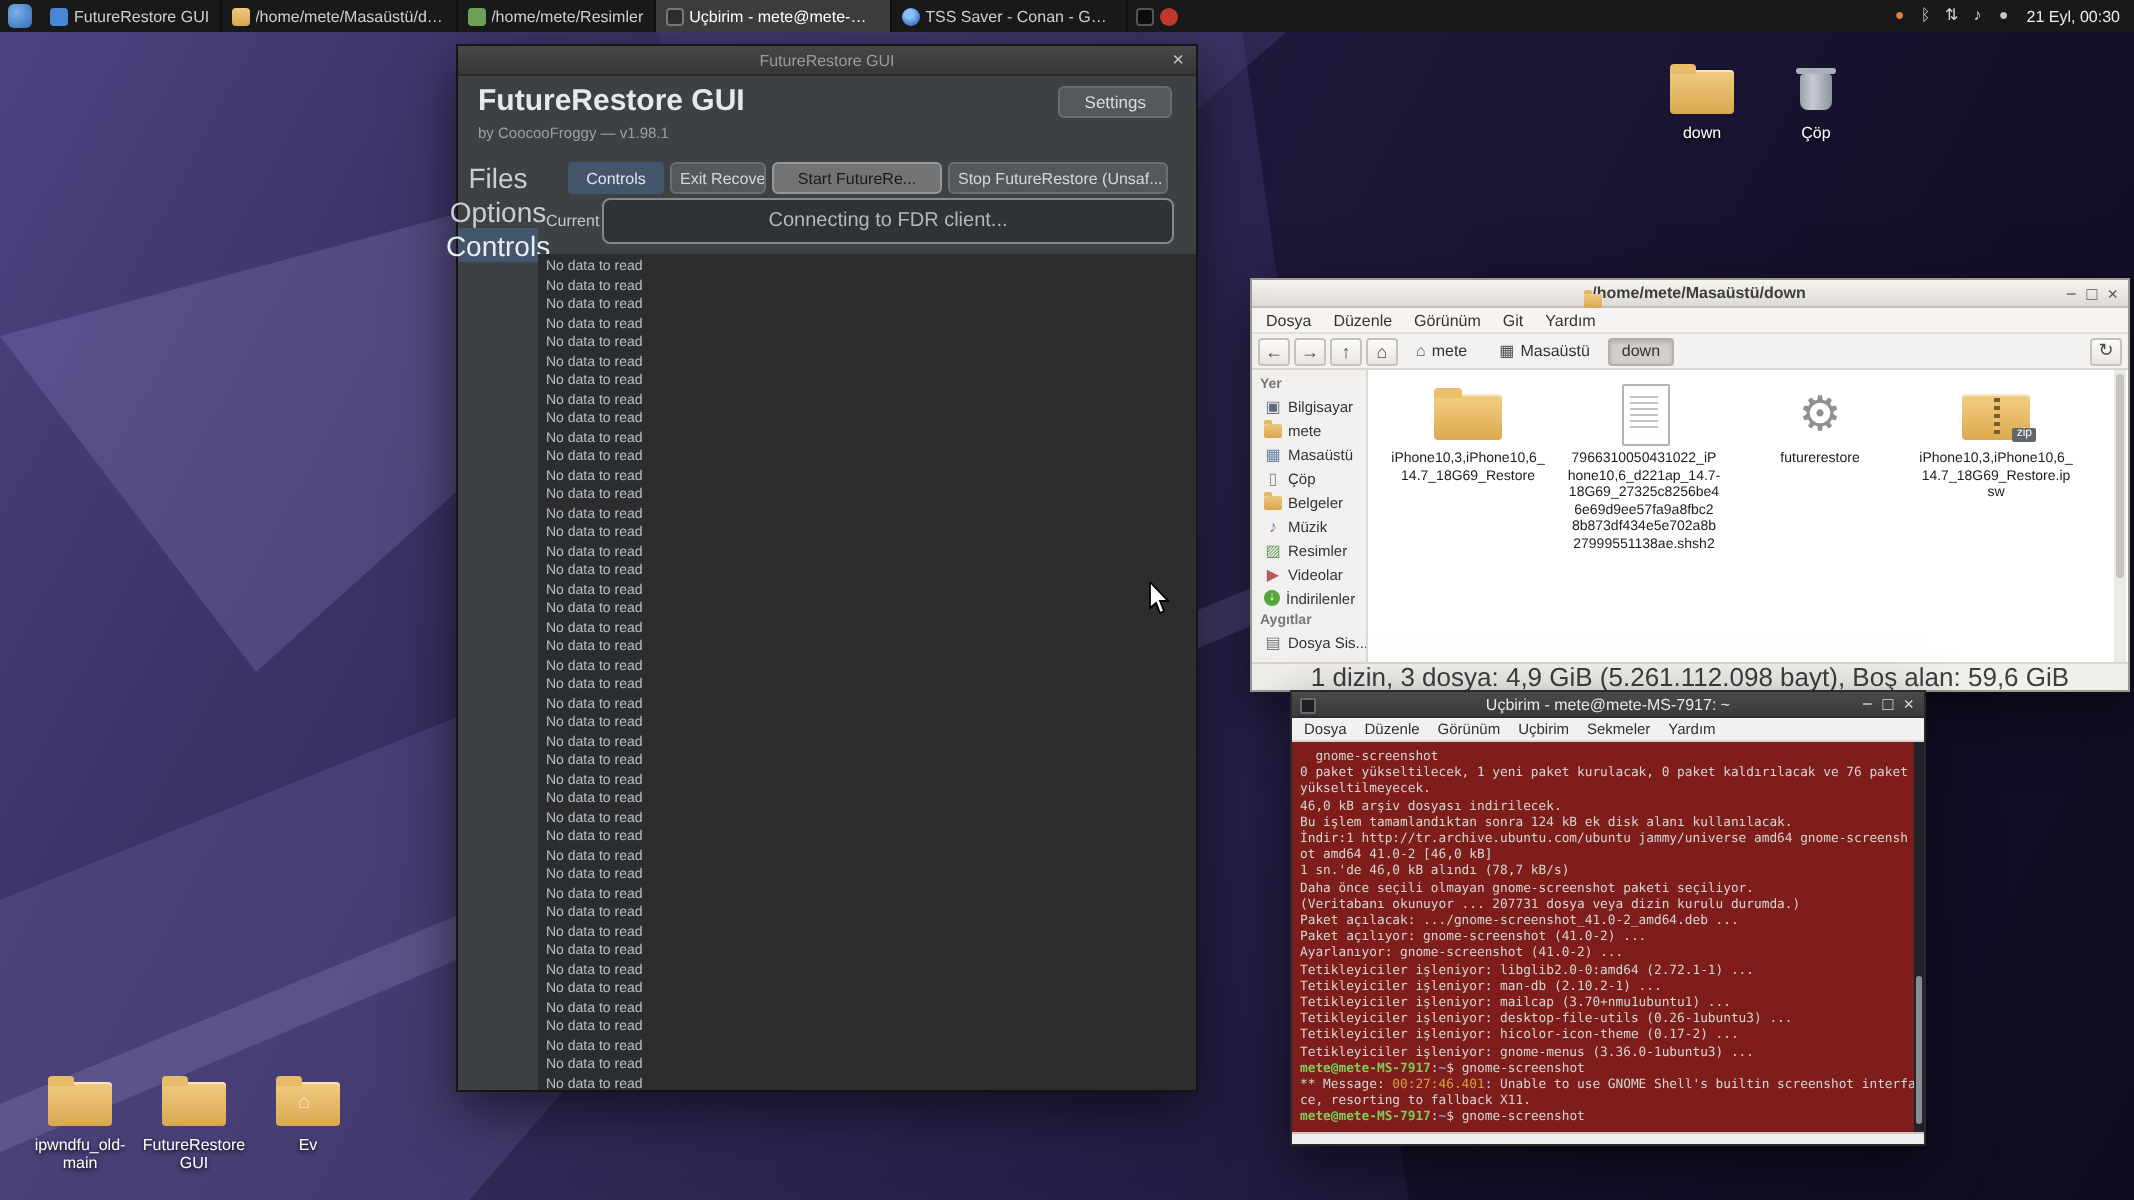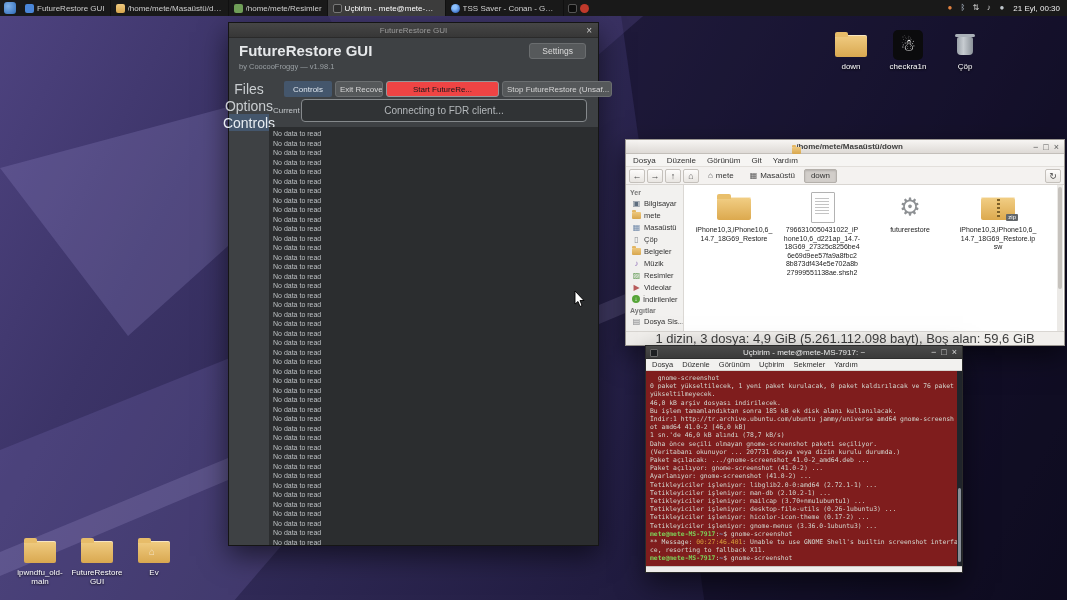--- a/index.html
+++ b/index.html
@@ -51,21 +51,21 @@
 .fr-heading{position:absolute;left:10px;top:4px;font-size:15px;font-weight:bold;color:#e6e8ea}
 .fr-byline{position:absolute;left:10px;top:24px;font-size:7.5px;color:#9aa0a4}
 .fr-settings{position:absolute;right:12px;top:5px;background:#56595b;border:1px solid #6a6d6f;border-radius:3px;color:#dcdcdc;font-size:8.5px;padding:2px 12px;font-family:inherit}
 .fr-tabs{position:absolute;left:0;top:57px;width:40px}
 .fr-tab{height:17px;display:flex;align-items:center;justify-content:center;font-size:14px;color:#c9cdd0}
 .fr-tab.sel{background:#44566c;color:#e8edf2}
 .fr-row1{position:absolute;left:55px;top:58px;display:flex;gap:3px;align-items:center}
 .fr-chip{width:48px;height:16px;background:#44566c;color:#dfe6ee;font-size:8px;display:flex;align-items:center;justify-content:center;border-radius:2px}
 .fr-btn{height:16px;background:#55585a;border:1px solid #6b6e70;border-radius:3px;color:#d6d6d6;font-size:8px;white-space:nowrap;overflow:hidden;font-family:inherit;padding:0 4px}
 .fr-btn.b1{width:48px}
-.fr-btn.b2{width:113px;background:#ef4444;color:#17191b;border-color:#94989b}
+.fr-btn.b2{width:85px;background:#737373;color:#17191b;border-color:#94989b}
 .fr-btn.b3{width:110px}
 .fr-row2{position:absolute;left:44px;top:76px;right:11px;height:23px}
 .fr-task{position:absolute;left:0;top:7px;font-size:8px;color:#c3c7ca}
 .fr-progress{position:absolute;left:28px;right:0;top:0;height:23px;border:1px solid #85898c;border-radius:4px;background:#303335;color:#b4b8bb;font-size:10px;display:flex;align-items:center;justify-content:center}
 .fr-log{position:absolute;left:40px;top:104px;right:0;bottom:0;background:#2b2d2f;overflow:hidden;padding:2px 0 0 4px}
 .logline{font-size:7px;line-height:9.5px;color:#bcc0c3}
 
 
 .fm{left:625px;top:139px;width:440px;height:207px;background:#fff;border:1px solid #9b9792;z-index:20}
 .fm-titlebar{height:14px;background:linear-gradient(#f7f5f3,#dedad6);border-bottom:1px solid #c3bfba;display:flex;align-items:center;position:relative;justify-content:center}
@@ -156,26 +156,20 @@
   </div>
 
   <div class="dg dg-tr">
       <div class="dicon">
         <div class="di di-folder"></div>
         <div class="dlabel">
           <div>down</div>
         </div>
       </div>
       <div class="dicon">
-        <div class="di di-checkra1n"></div>
-        <div class="dlabel">
-          <div>checkra1n</div>
-        </div>
-      </div>
-      <div class="dicon">
         <div class="di di-trash"></div>
         <div class="dlabel">
           <div>Çöp</div>
         </div>
       </div>
     </div>
   <div class="dg d g dg-bl">
       <div class="dicon">
         <div class="di di-folder"></div>
         <div class="dlabel">
@@ -358,21 +352,21 @@
         <span class="menu-item">Görünüm</span>
         <span class="menu-item">Uçbirim</span>
         <span class="menu-item">Sekmeler</span>
         <span class="menu-item">Yardım</span>
       </div>
     <div class="term-body">
         <div class="tline"><span>  gnome-screenshot</span></div>
         <div class="tline"><span>0 paket yükseltilecek, 1 yeni paket kurulacak, 0 paket kaldırılacak ve 76 paket</span></div>
         <div class="tline"><span>yükseltilmeyecek.</span></div>
         <div class="tline"><span>46,0 kB arşiv dosyası indirilecek.</span></div>
-        <div class="tline"><span>Bu işlem tamamlandıktan sonra 185 kB ek disk alanı kullanılacak.</span></div>
+        <div class="tline"><span>Bu işlem tamamlandıktan sonra 124 kB ek disk alanı kullanılacak.</span></div>
         <div class="tline"><span>İndir:1 http://tr.archive.ubuntu.com/ubuntu jammy/universe amd64 gnome-screensh</span></div>
         <div class="tline"><span>ot amd64 41.0-2 [46,0 kB]</span></div>
         <div class="tline"><span>1 sn.'de 46,0 kB alındı (78,7 kB/s)</span></div>
         <div class="tline"><span>Daha önce seçili olmayan gnome-screenshot paketi seçiliyor.</span></div>
         <div class="tline"><span>(Veritabanı okunuyor ... 207731 dosya veya dizin kurulu durumda.)</span></div>
         <div class="tline"><span>Paket açılacak: .../gnome-screenshot_41.0-2_amd64.deb ...</span></div>
         <div class="tline"><span>Paket açılıyor: gnome-screenshot (41.0-2) ...</span></div>
         <div class="tline"><span>Ayarlanıyor: gnome-screenshot (41.0-2) ...</span></div>
         <div class="tline"><span>Tetikleyiciler işleniyor: libglib2.0-0:amd64 (2.72.1-1) ...</span></div>
         <div class="tline"><span>Tetikleyiciler işleniyor: man-db (2.10.2-1) ...</span></div>

